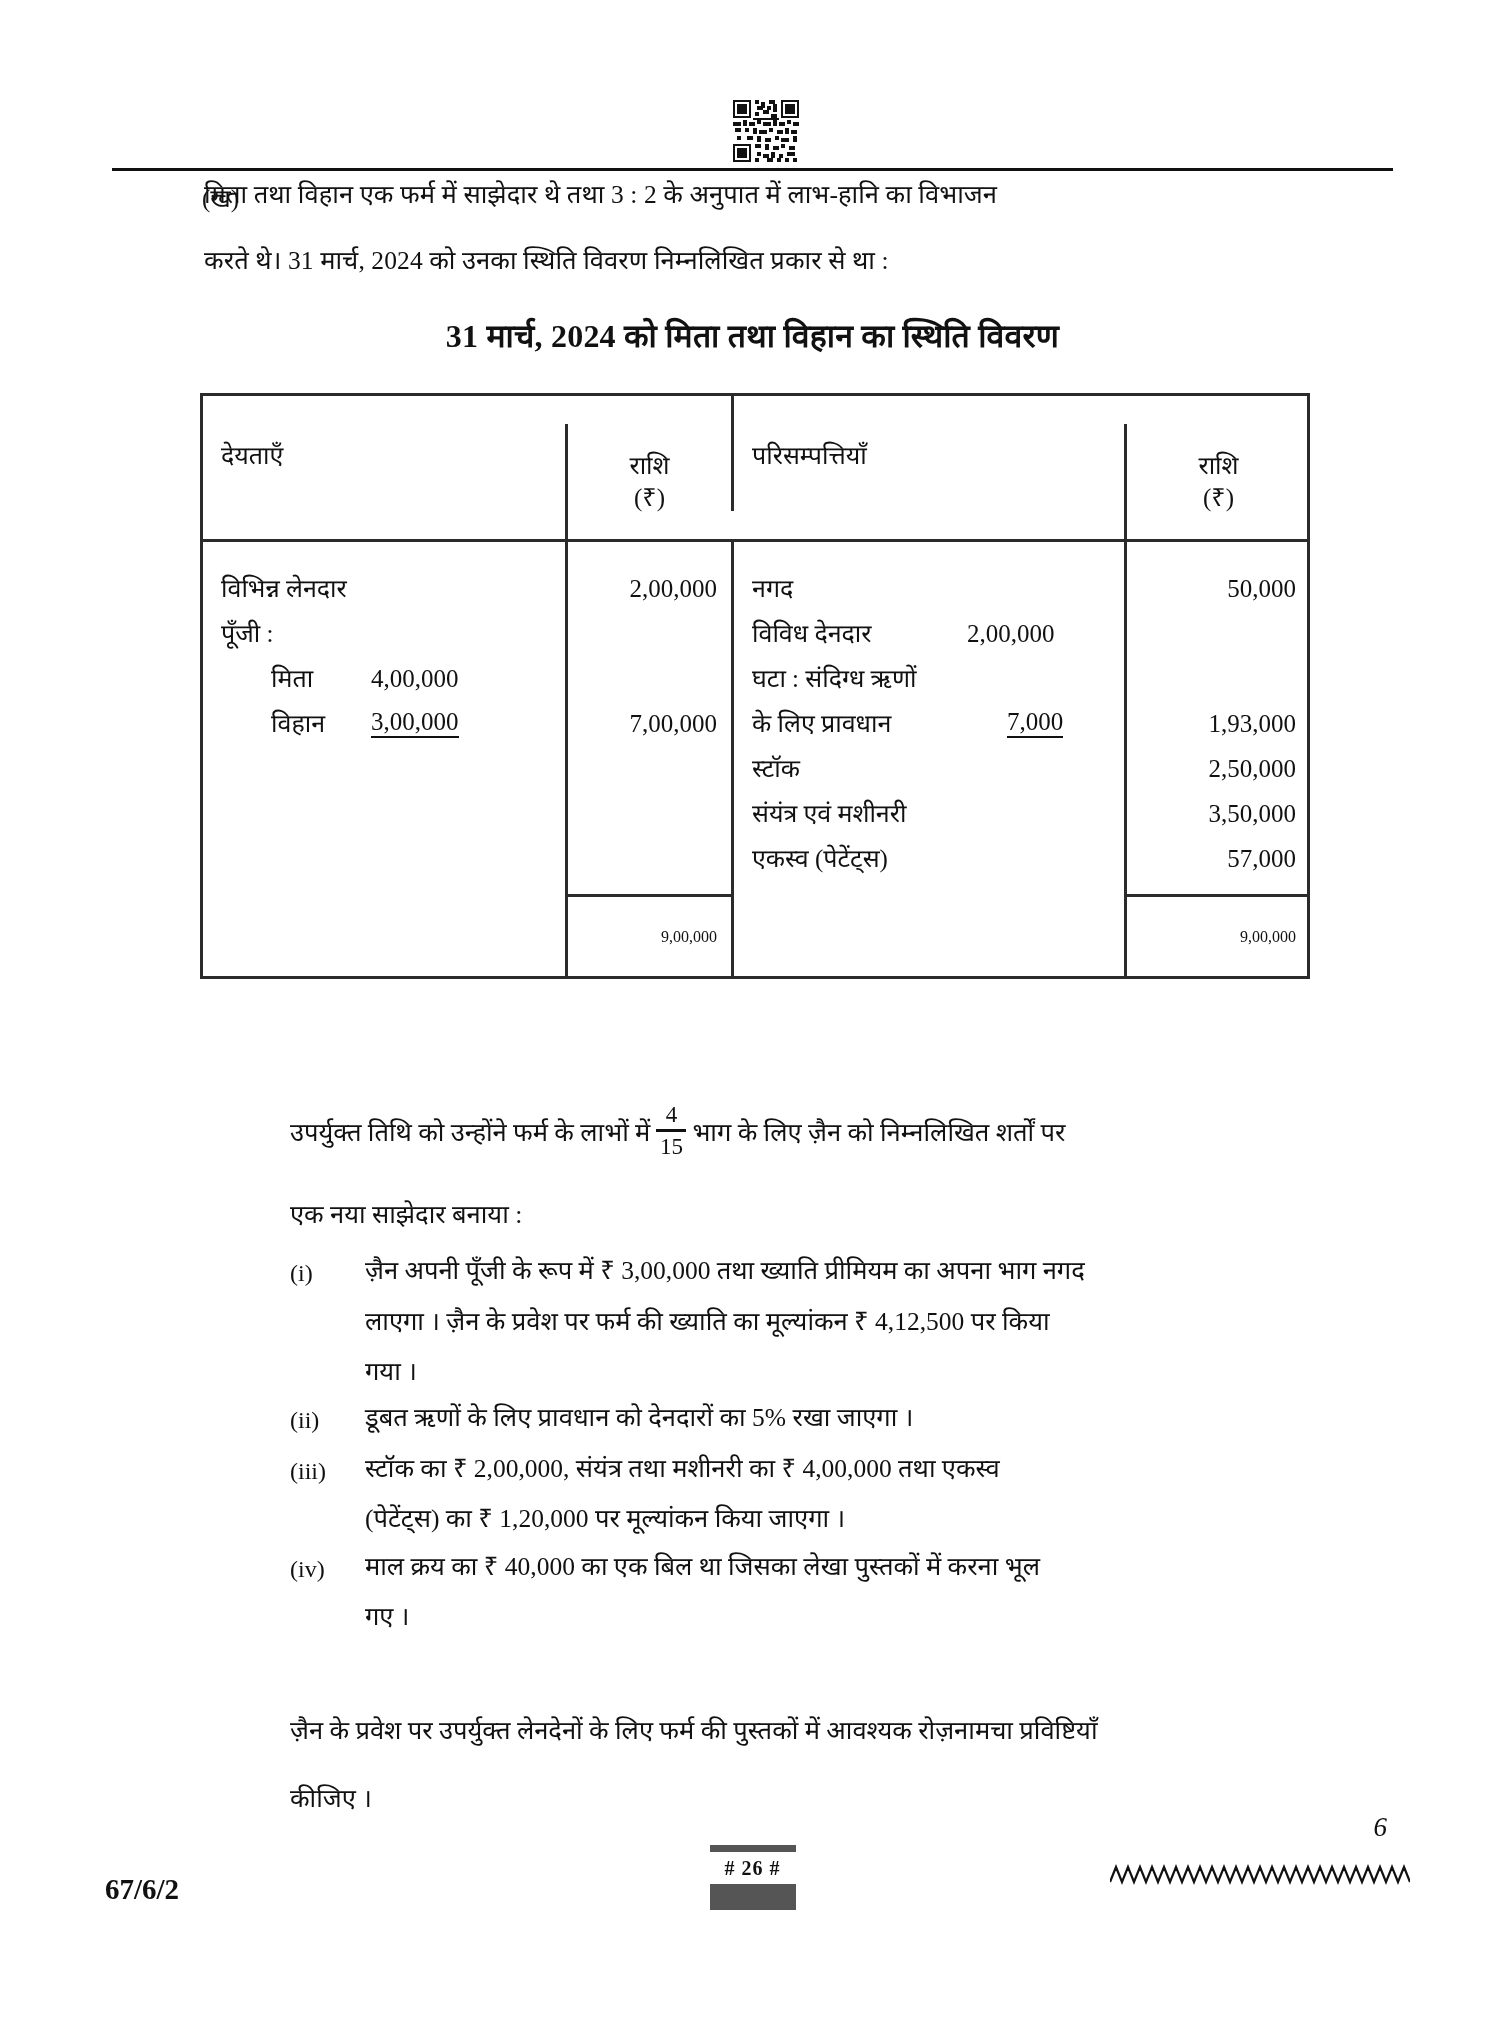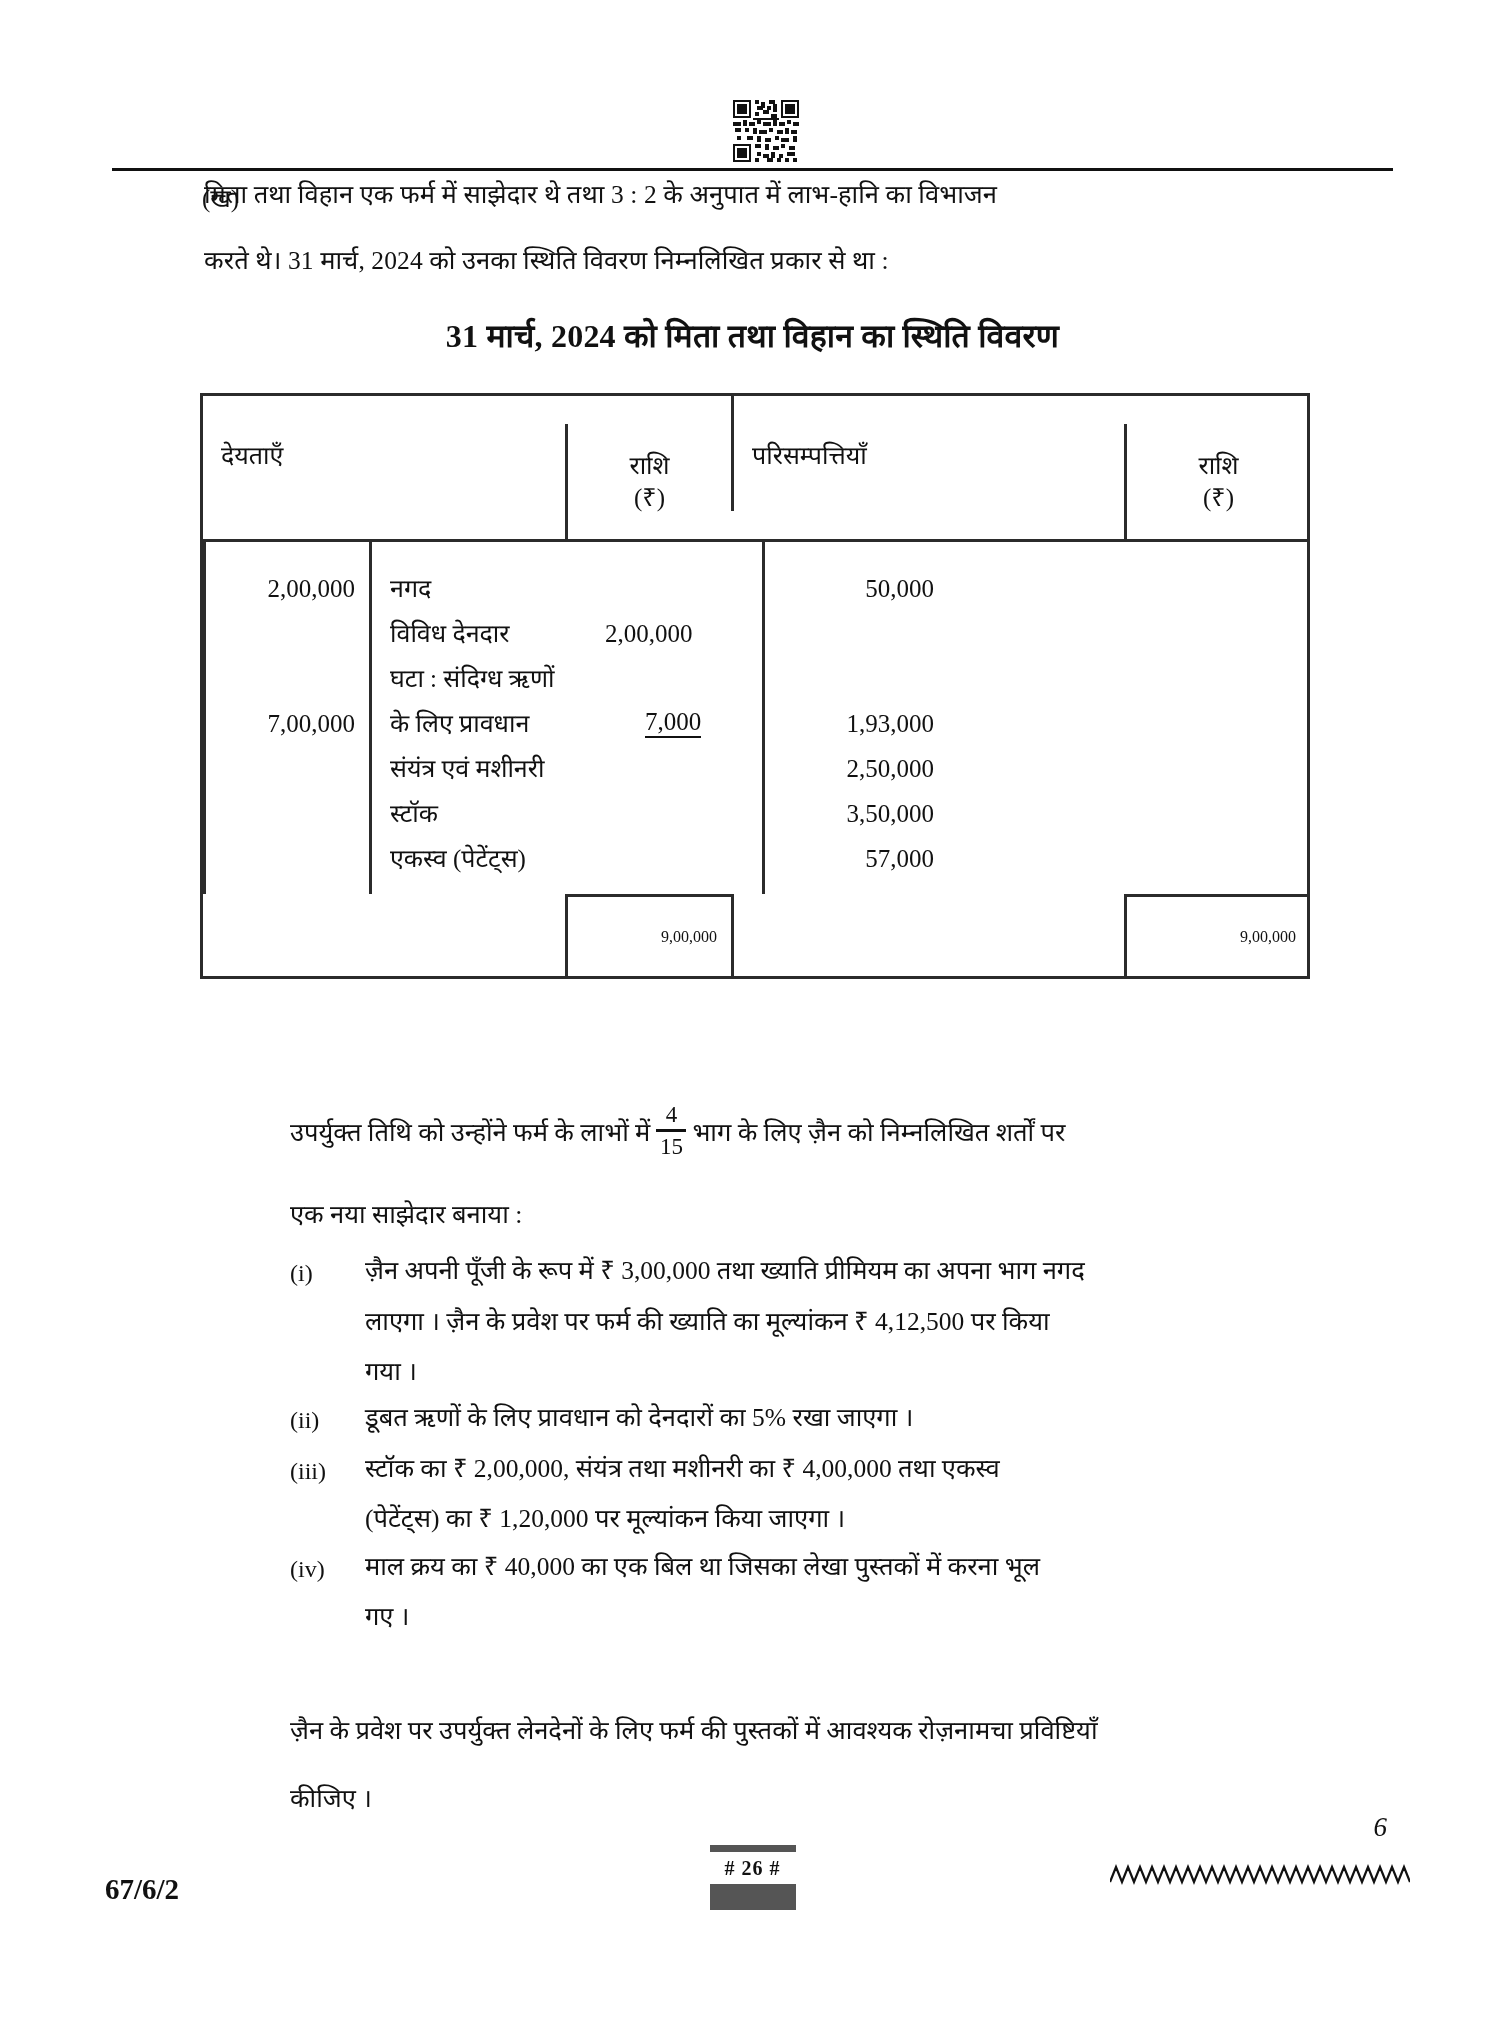--- a/index.html
+++ b/index.html
@@ -190,41 +190,53 @@
       </div>
       <div class="bs-c3 cell lft">परिसम्पत्तियाँ</div>
       <div class="bs-c4 cell ctr">
         <span>राशि</span>
         <span>(₹)</span>
       </div>
     </div>
 
     <div class="bs-row bs-body">
 
+      <div class="bs-c1 cell body-h pad-l">
+        <div class="ln">विभिन्न लेनदार</div>
+        <div class="ln">पूँजी :</div>
+        <div class="ln lbl-amt">
+          <span class="nm" style="padding-left:50px;box-sizing:border-box;">मिता</span>
+          <span>4,00,000</span>
+        </div>
+        <div class="ln lbl-amt">
+          <span class="nm" style="padding-left:50px;box-sizing:border-box;">विहान</span>
+          <span class="underline-num">3,00,000</span>
+        </div>
+      </div>
 
       <div class="bs-c2 cell body-h col-num">
         <div class="ln r">2,00,000</div>
         <div class="spacer"></div>
         <div class="spacer"></div>
         <div class="ln r">7,00,000</div>
       </div>
 
       <div class="bs-c3 cell body-h pad-l">
         <div class="ln">नगद</div>
         <div class="ln lbl-amt">
           <span style="width:215px;display:inline-block;">विविध देनदार</span>
           <span>2,00,000</span>
         </div>
         <div class="ln">घटा : संदिग्ध ऋणों</div>
         <div class="ln lbl-amt">
           <span style="width:255px;display:inline-block;">के लिए प्रावधान</span>
           <span class="underline-num">7,000</span>
         </div>
+        <div class="ln">स्टॉक</div>
         <div class="ln">संयंत्र एवं मशीनरी</div>
-        <div class="ln">स्टॉक</div>
         <div class="ln">एकस्व (पेटेंट्स)</div>
       </div>
 
       <div class="bs-c4 cell body-h col-num">
         <div class="ln r">50,000</div>
         <div class="spacer"></div>
         <div class="spacer"></div>
         <div class="ln r">1,93,000</div>
         <div class="ln r">2,50,000</div>
         <div class="ln r">3,50,000</div>

